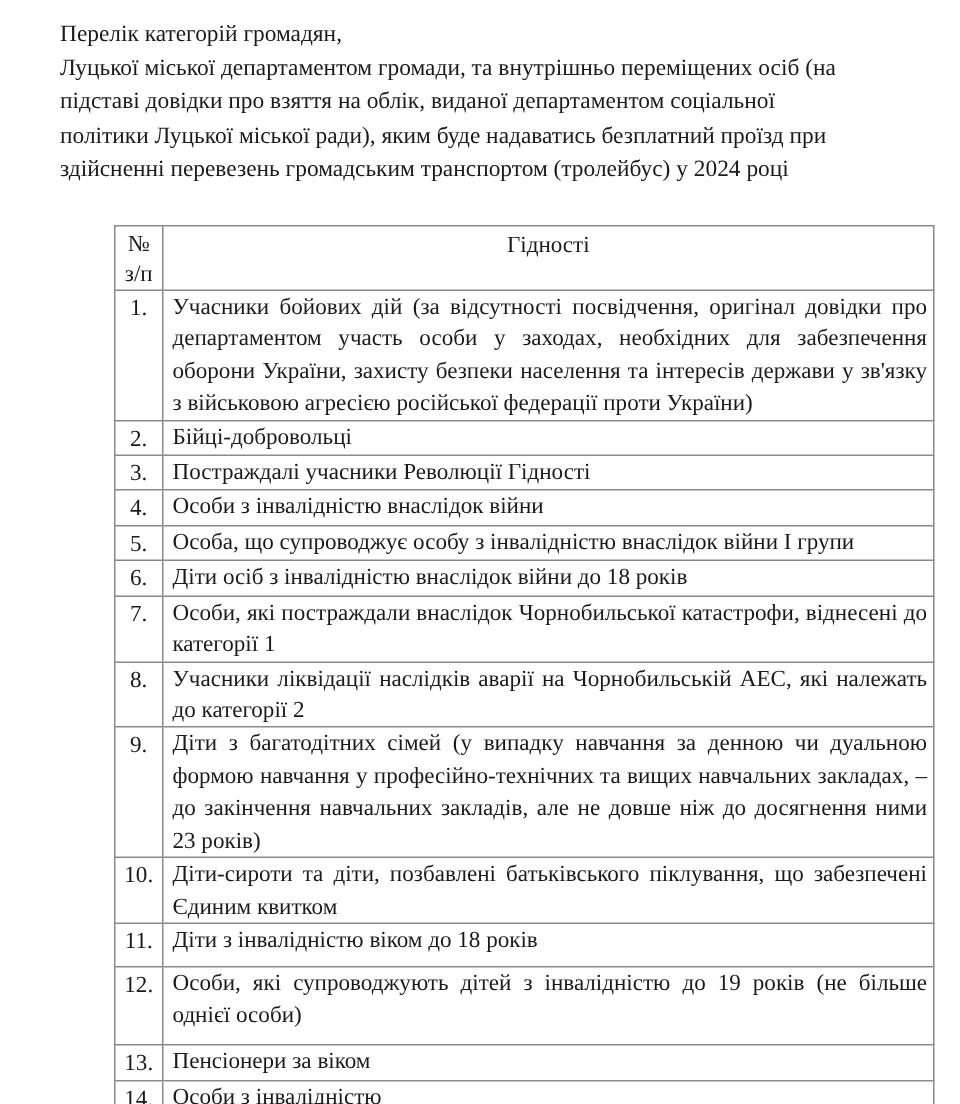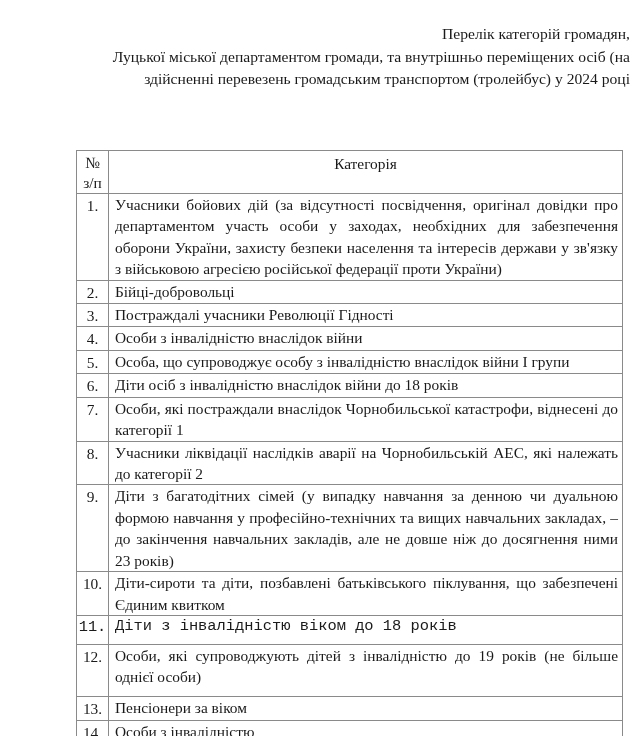--- a/index.html
+++ b/index.html
@@ -11,23 +11,23 @@
       width: 640px;
       height: 736px;
       position: relative;
       overflow: hidden;
       font-family: "Liberation Serif", "DejaVu Serif", serif;
       color: #1a1a1a;
     }
     .doc-title {
       position: absolute;
       left: 40px;
-      top: 23px;
+      top: 12px;
       width: 590px;
-      text-align: right;
+      text-align: left;
       font-size: 15.6px;
       line-height: 22.6px;
     }
     .doc-title .line { display: block; white-space: nowrap; }
     table.cat-table {
       position: absolute;
       left: 76px;
       top: 150px;
       width: 547px;
       border-collapse: collapse;
@@ -60,31 +60,33 @@
       vertical-align: top;
     }
     .num-cell { padding-top: 1px !important; }
   </style>
 </head>
 <body>
 
 <div class="doc-title">
   <span class="line">Перелік категорій громадян,</span>
   <span class="line">Луцької міської департаментом громади, та внутрішньо переміщених осіб (на</span>
+  <span class="line">підставі довідки про взяття на облік, виданої департаментом соціальної</span>
+  <span class="line">політики Луцької міської ради), яким буде надаватись безплатний проїзд при</span>
   <span class="line">здійсненні перевезень громадським транспортом (тролейбус) у 2024 році</span>
 </div>
 
 <table class="cat-table">
   <thead>
     <tr style="height:42px">
       <th class="col-num hdr-num">
         <span>№</span><br>
         <span>з/п</span>
       </th>
-      <th class="hdr-cat">Категорія</th>
+      <th class="hdr-cat">Гідності</th>
     </tr>
   </thead>
   <tbody id="rows">
   <tr style="height: 80px;">
         <td class="col-num num-cell">1.</td>
         <td class="col-cat">Учасники бойових дій (за відсутності посвідчення, оригінал довідки про департаментом участь особи у заходах, необхідних для забезпечення оборони України, захисту безпеки населення та інтересів держави у зв'язку з військовою агресією російської федерації проти України)</td>
       </tr>
       <tr style="height: 22px;">
         <td class="col-num num-cell">2.</td>
         <td class="col-cat">Бійці-добровольці</td>
@@ -114,21 +116,21 @@
         <td class="col-cat">Учасники ліквідації наслідків аварії на Чорнобильській АЕС, які належать до категорії 2</td>
       </tr>
       <tr style="height: 75px;">
         <td class="col-num num-cell">9.</td>
         <td class="col-cat">Діти з багатодітних сімей (у випадку навчання за денною чи дуальною формою навчання у професійно-технічних та вищих навчальних закладах, – до закінчення навчальних закладів, але не довше ніж до досягнення ними 23 років)</td>
       </tr>
       <tr style="height: 43px; margin-top: 40px;">
         <td class="col-num num-cell">10.</td>
         <td class="col-cat">Діти-сироти та діти, позбавлені батьківського піклування, що забезпечені Єдиним квитком</td>
       </tr>
-      <tr style="height: 29px; font-family: Liberation Mono, monospace;">
+      <tr style="height: 29px;">
         <td class="col-num num-cell">11.</td>
         <td class="col-cat">Діти з інвалідністю віком до 18 років</td>
       </tr>
       <tr style="height: 52px; margin-top: 12px;">
         <td class="col-num num-cell">12.</td>
         <td class="col-cat">Особи, які супроводжують дітей з інвалідністю до 19 років (не більше однієї особи)</td>
       </tr>
       <tr style="height: 24px;">
         <td class="col-num num-cell">13.</td>
         <td class="col-cat">Пенсіонери за віком</td>

